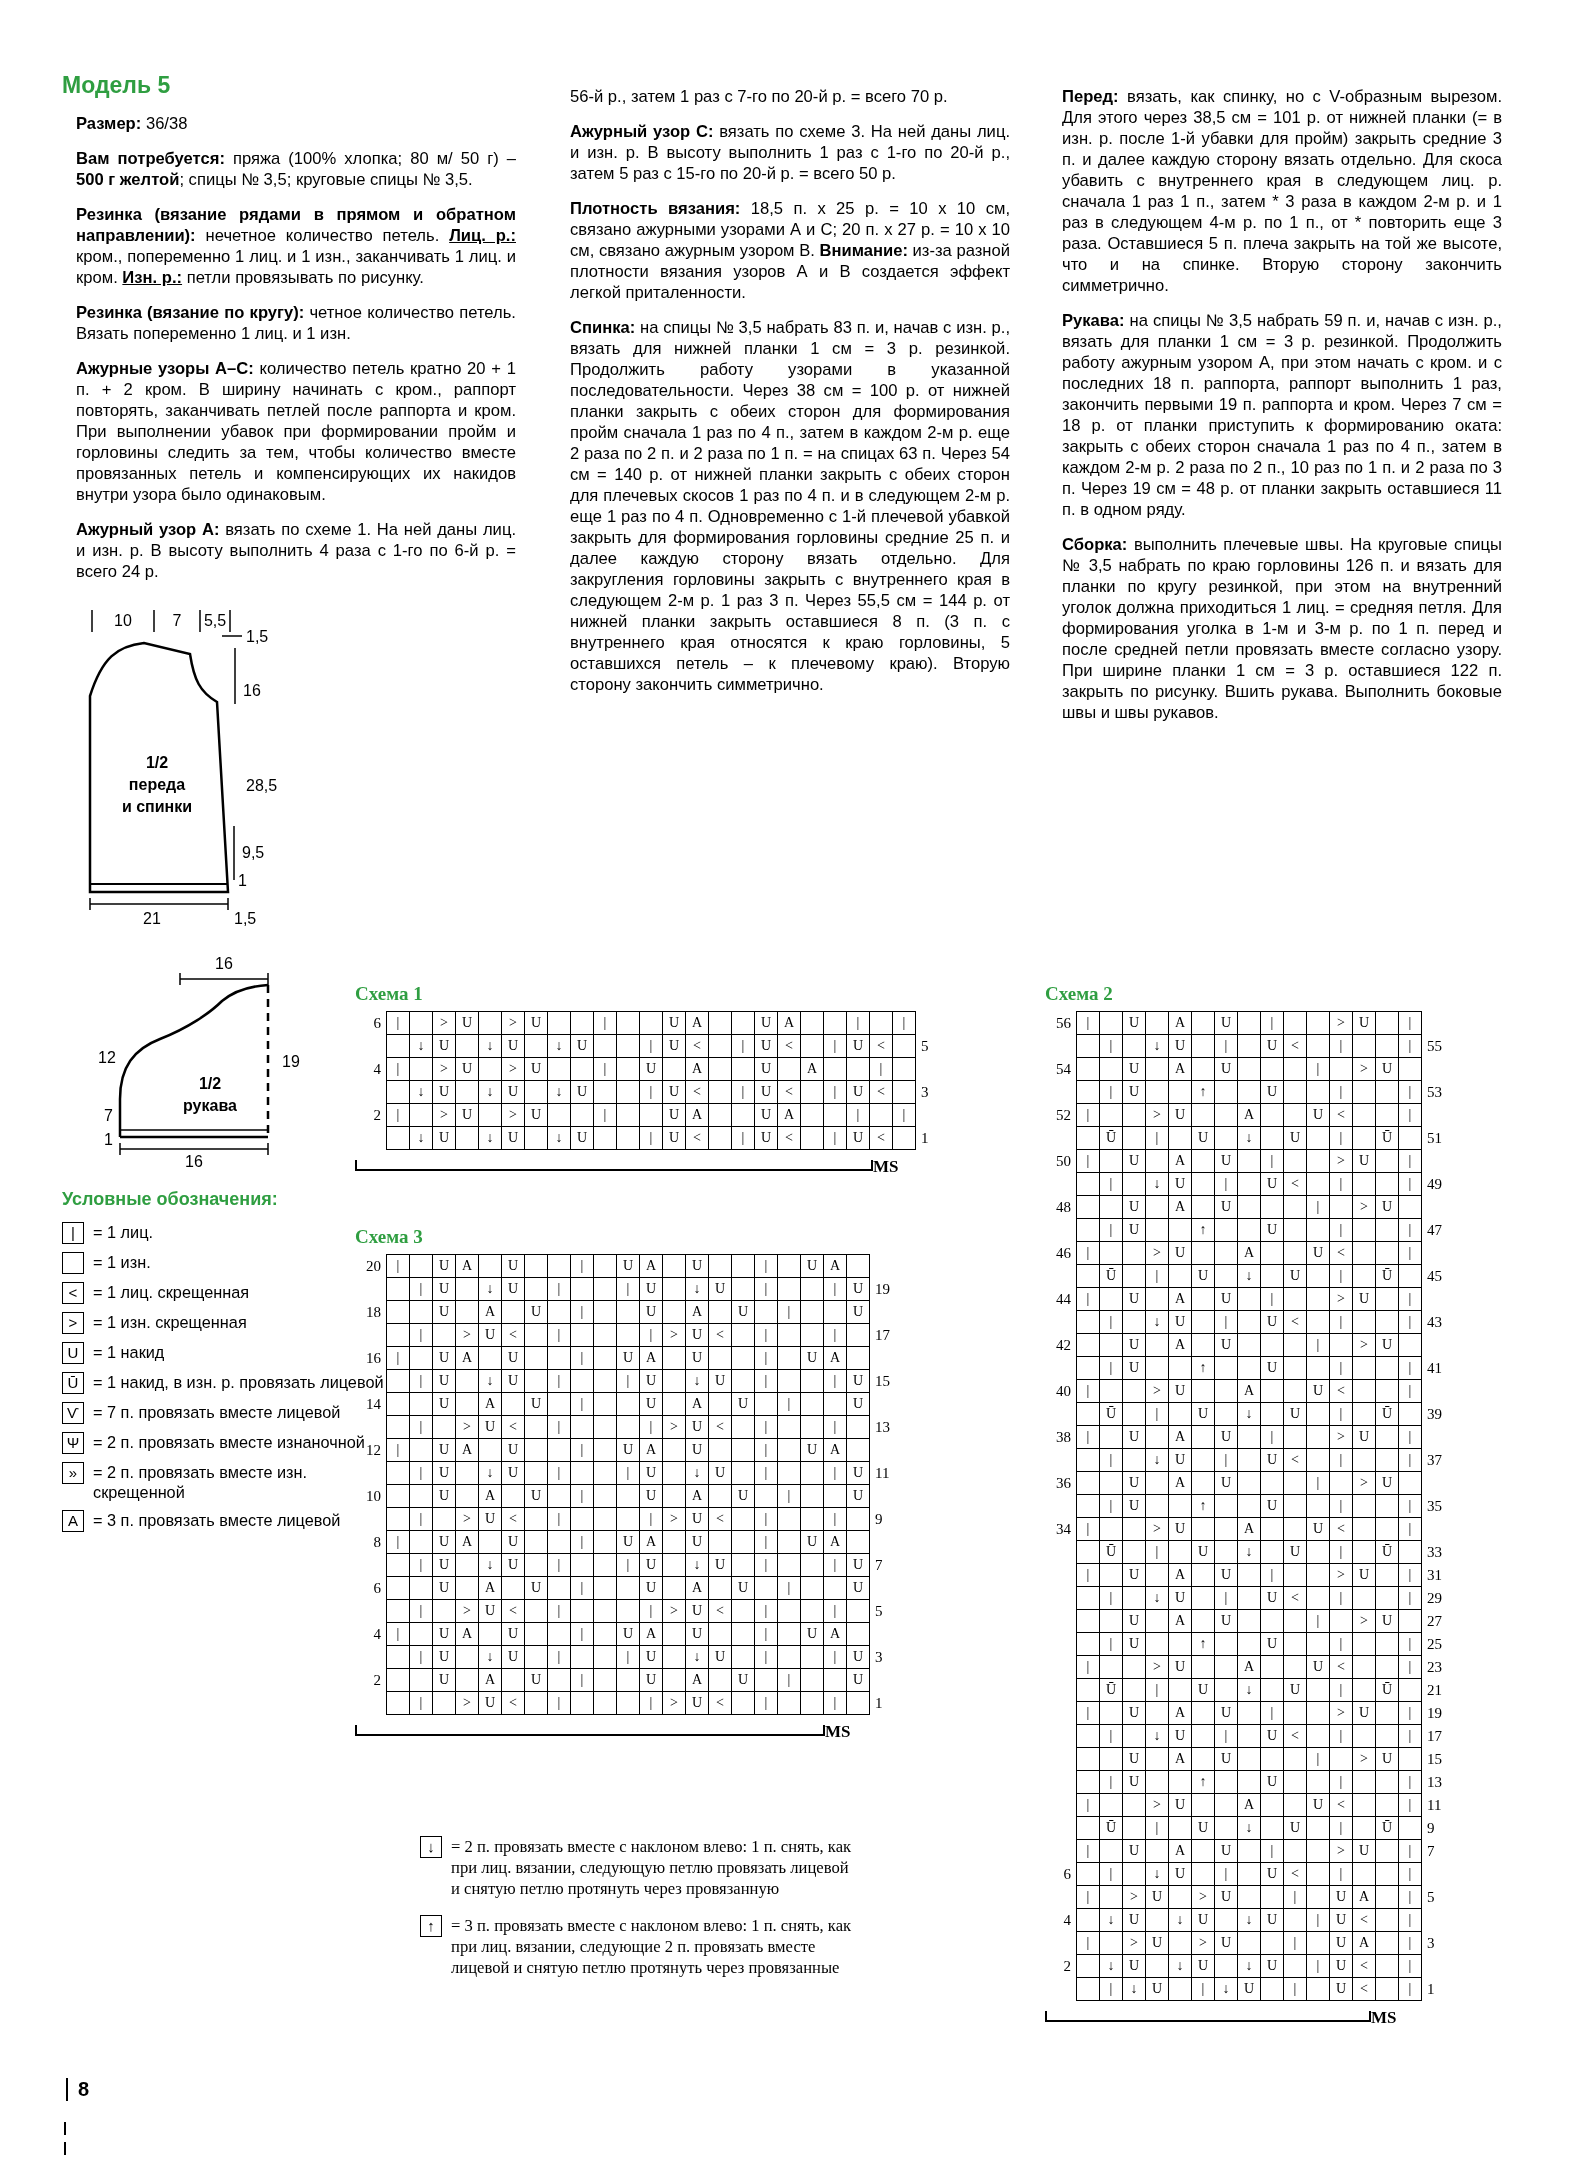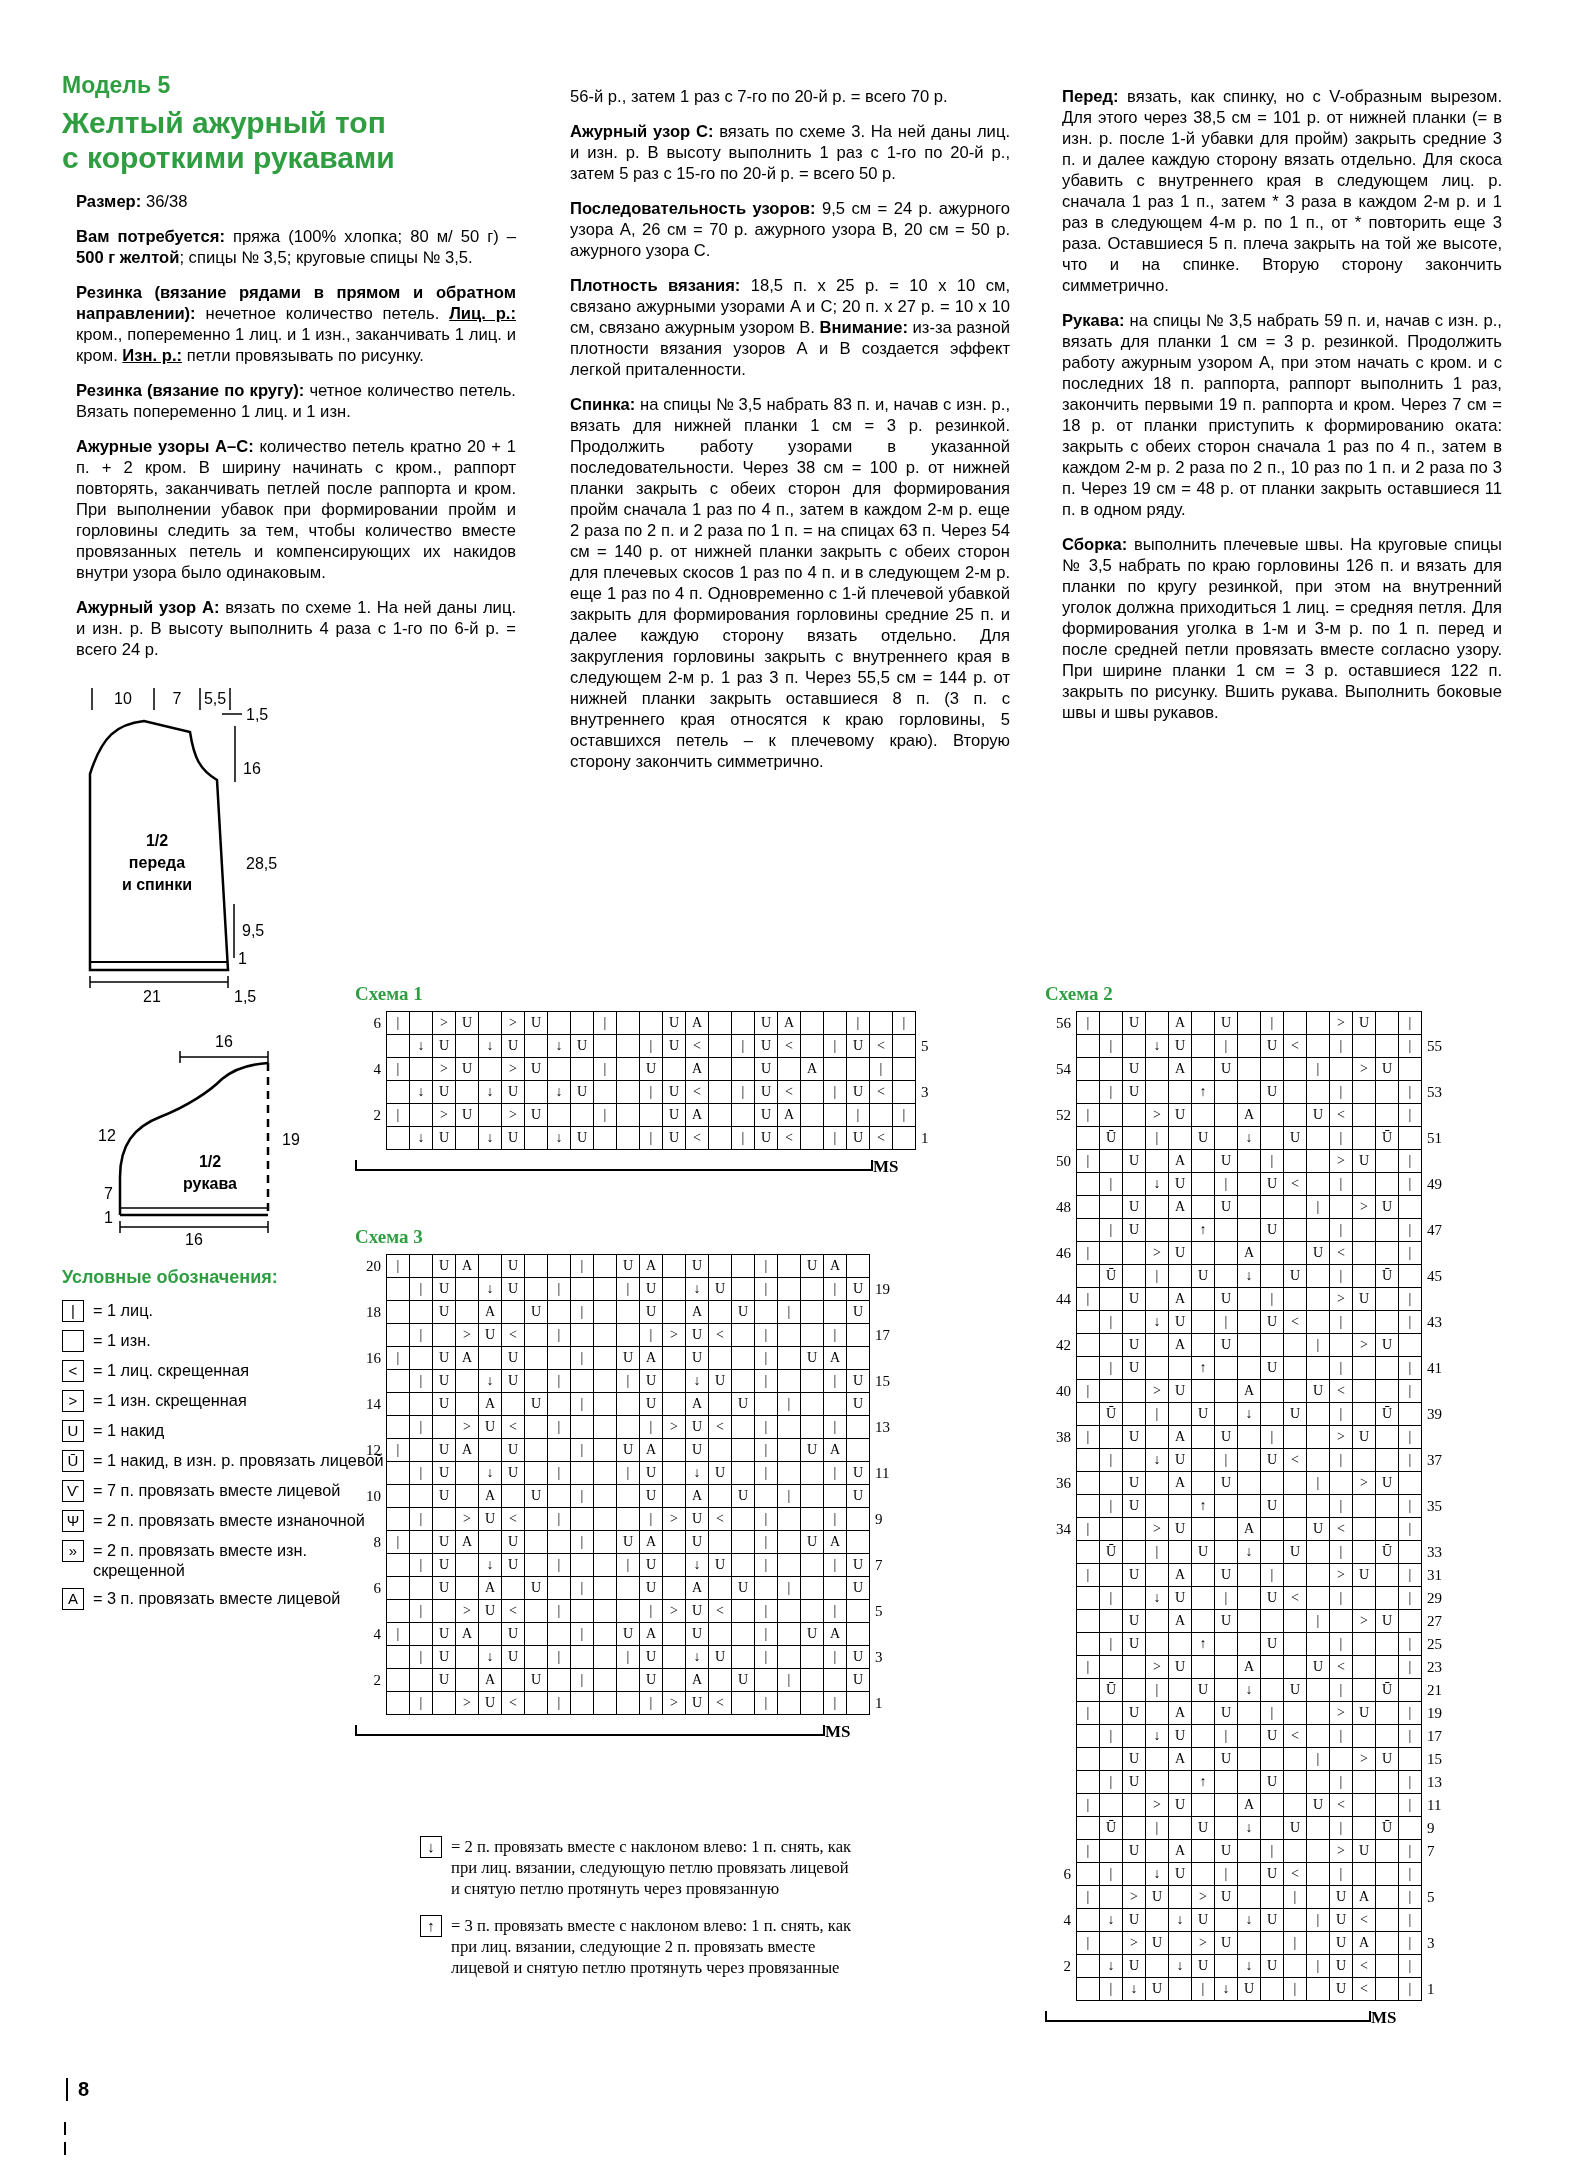--- a/index.html
+++ b/index.html
@@ -47,24 +47,20 @@
   .pagenum{position:absolute;left:66px;top:2078px;font-size:20px;font-weight:bold;border-left:2px solid #000;padding-left:10px;}
   .crop{position:absolute;width:2px;height:13px;background:#000;}
 </style>
 </head>
 <body>
 
 <div class="page">
 
   <div class="col" id="col1">
     <div class="model">Модель 5</div>
-    <div class="title">
-      <div>Желтый ажурный топ</div>
-      <div>с короткими рукавами</div>
-    </div>
     <div id="col1-text">
         <p class="para"><strong>Размер: </strong><span>36/38</span></p>
         <p class="para"><strong>Вам потребуется: </strong><span>пряжа (100% хлопка; 80 м/ 50 г) – </span><strong>500 г желтой</strong><span>; спицы № 3,5; круговые спицы № 3,5.</span></p>
         <p class="para"><strong>Резинка (вязание рядами в прямом и обратном направлении): </strong><span>нечетное количество петель. </span><strong class="ul">Лиц. р.:</strong><span> кром., попеременно 1 лиц. и 1 изн., заканчивать 1 лиц. и кром. </span><strong class="ul">Изн. р.:</strong><span> петли провязывать по рисунку.</span></p>
         <p class="para"><strong>Резинка (вязание по кругу): </strong><span>четное количество петель. Вязать попеременно 1 лиц. и 1 изн.</span></p>
         <p class="para"><strong>Ажурные узоры А–С: </strong><span>количество петель кратно 20 + 1 п. + 2 кром. В ширину начинать с кром., раппорт повторять, заканчивать петлей после раппорта и кром. При выполнении убавок при формировании пройм и горловины следить за тем, чтобы количество вместе провязанных петель и компенсирующих их накидов внутри узора было одинаковым.</span></p>
         <p class="para"><strong>Ажурный узор А: </strong><span>вязать по схеме 1. На ней даны лиц. и изн. р. В высоту выполнить 4 раза с 1-го по 6-й р. = всего 24 р.</span></p>
       </div>
 
     <div class="schematic">
@@ -174,21 +170,20 @@
             <div class="legend-text">= 3 п. провязать вместе лицевой</div>
           </div>
         </div>
     </div>
   </div>
 
   <div class="col" id="col2">
     <div id="col2-text">
         <p class="para"><span>56-й р., затем 1 раз с 7-го по 20-й р. = всего 70 р.</span></p>
         <p class="para"><strong>Ажурный узор С: </strong><span>вязать по схеме 3. На ней даны лиц. и изн. р. В высоту выполнить 1 раз с 1-го по 20-й р., затем 5 раз с 15-го по 20-й р. = всего 50 р.</span></p>
-        <p class="para"><strong>Последовательность узоров: </strong><span>9,5 см = 24 р. ажурного узора А, 26 см = 70 р. ажурного узора В, 20 см = 50 р. ажурного узора С.</span></p>
         <p class="para"><strong>Плотность вязания: </strong><span>18,5 п. х 25 р. = 10 х 10 см, связано ажурными узорами А и С; 20 п. х 27 р. = 10 х 10 см, связано ажурным узором В. </span><strong>Внимание: </strong><span>из-за разной плотности вязания узоров А и В создается эффект легкой приталенности.</span></p>
         <p class="para"><strong>Спинка: </strong><span>на спицы № 3,5 набрать 83 п. и, начав с изн. р., вязать для нижней планки 1 см = 3 р. резинкой. Продолжить работу узорами в указанной последовательности. Через 38 см = 100 р. от нижней планки закрыть с обеих сторон для формирования пройм сначала 1 раз по 4 п., затем в каждом 2-м р. еще 2 раза по 2 п. и 2 раза по 1 п. = на спицах 63 п. Через 54 см = 140 р. от нижней планки закрыть с обеих сторон для плечевых скосов 1 раз по 4 п. и в следующем 2-м р. еще 1 раз по 4 п. Одновременно с 1-й плечевой убавкой закрыть для формирования горловины средние 25 п. и далее каждую сторону вязать отдельно. Для закругления горловины закрыть с внутреннего края в следующем 2-м р. 1 раз 3 п. Через 55,5 см = 144 р. от нижней планки закрыть оставшиеся 8 п. (3 п. с внутреннего края относятся к краю горловины, 5 оставшихся петель – к плечевому краю). Вторую сторону закончить симметрично.</span></p>
       </div>
   </div>
 
   <div class="col" id="col3">
     <div id="col3-text">
         <p class="para"><strong>Перед: </strong><span>вязать, как спинку, но с V-образным вырезом. Для этого через 38,5 см = 101 р. от нижней планки (= в изн. р. после 1-й убавки для пройм) закрыть средние 3 п. и далее каждую сторону вязать отдельно. Для скоса убавить с внутреннего края в следующем лиц. р. сначала 1 раз 1 п., затем * 3 раза в каждом 2-м р. и 1 раз в следующем 4-м р. по 1 п., от * повторить еще 3 раза. Оставшиеся 5 п. плеча закрыть на той же высоте, что и на спинке. Вторую сторону закончить симметрично.</span></p>
         <p class="para"><strong>Рукава: </strong><span>на спицы № 3,5 набрать 59 п. и, начав с изн. р., вязать для планки 1 см = 3 р. резинкой. Продолжить работу ажурным узором А, при этом начать с кром. и с последних 18 п. раппорта, раппорт выполнить 1 раз, закончить первыми 19 п. раппорта и кром. Через 7 см = 18 р. от планки приступить к формированию оката: закрыть с обеих сторон сначала 1 раз по 4 п., затем в каждом 2-м р. 2 раза по 2 п., 10 раз по 1 п. и 2 раза по 3 п. Через 19 см = 48 р. от планки закрыть оставшиеся 11 п. в одном ряду.</span></p>
         <p class="para"><strong>Сборка: </strong><span>выполнить плечевые швы. На круговые спицы № 3,5 набрать по краю горловины 126 п. и вязать для планки по кругу резинкой, при этом на внутренний уголок должна приходиться 1 лиц. = средняя петля. Для формирования уголка в 1-м и 3-м р. по 1 п. перед и после средней петли провязать вместе согласно узору. При ширине планки 1 см = 3 р. оставшиеся 122 п. закрыть по рисунку. Вшить рукава. Выполнить боковые швы и швы рукавов.</span></p>

